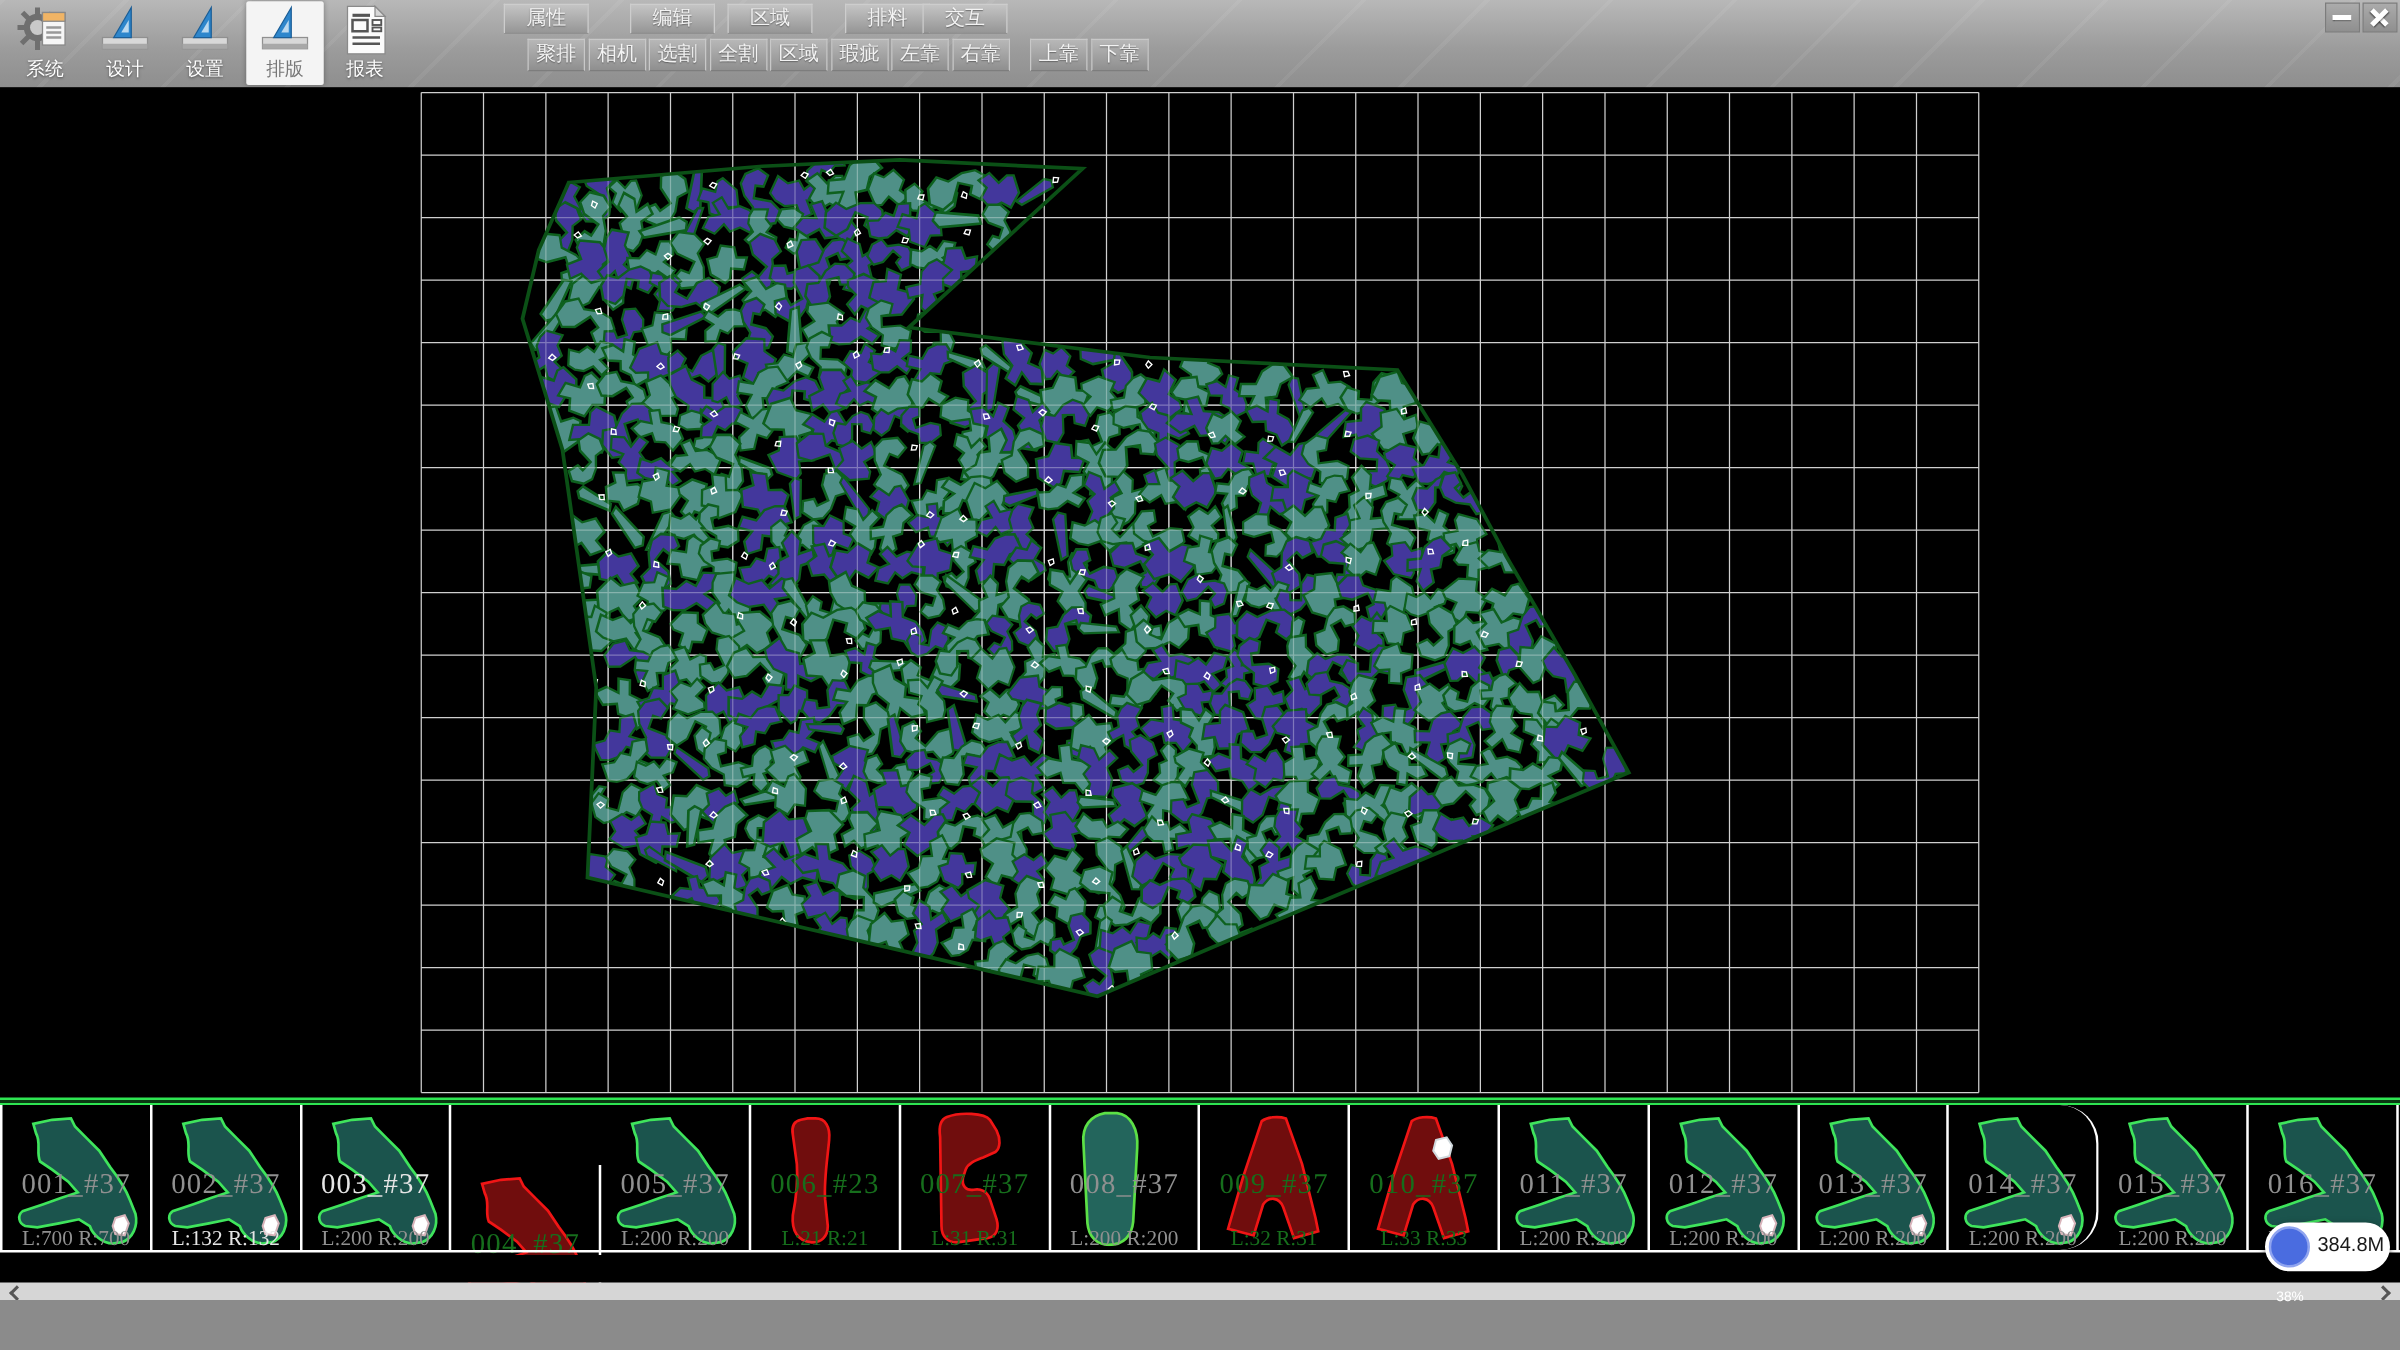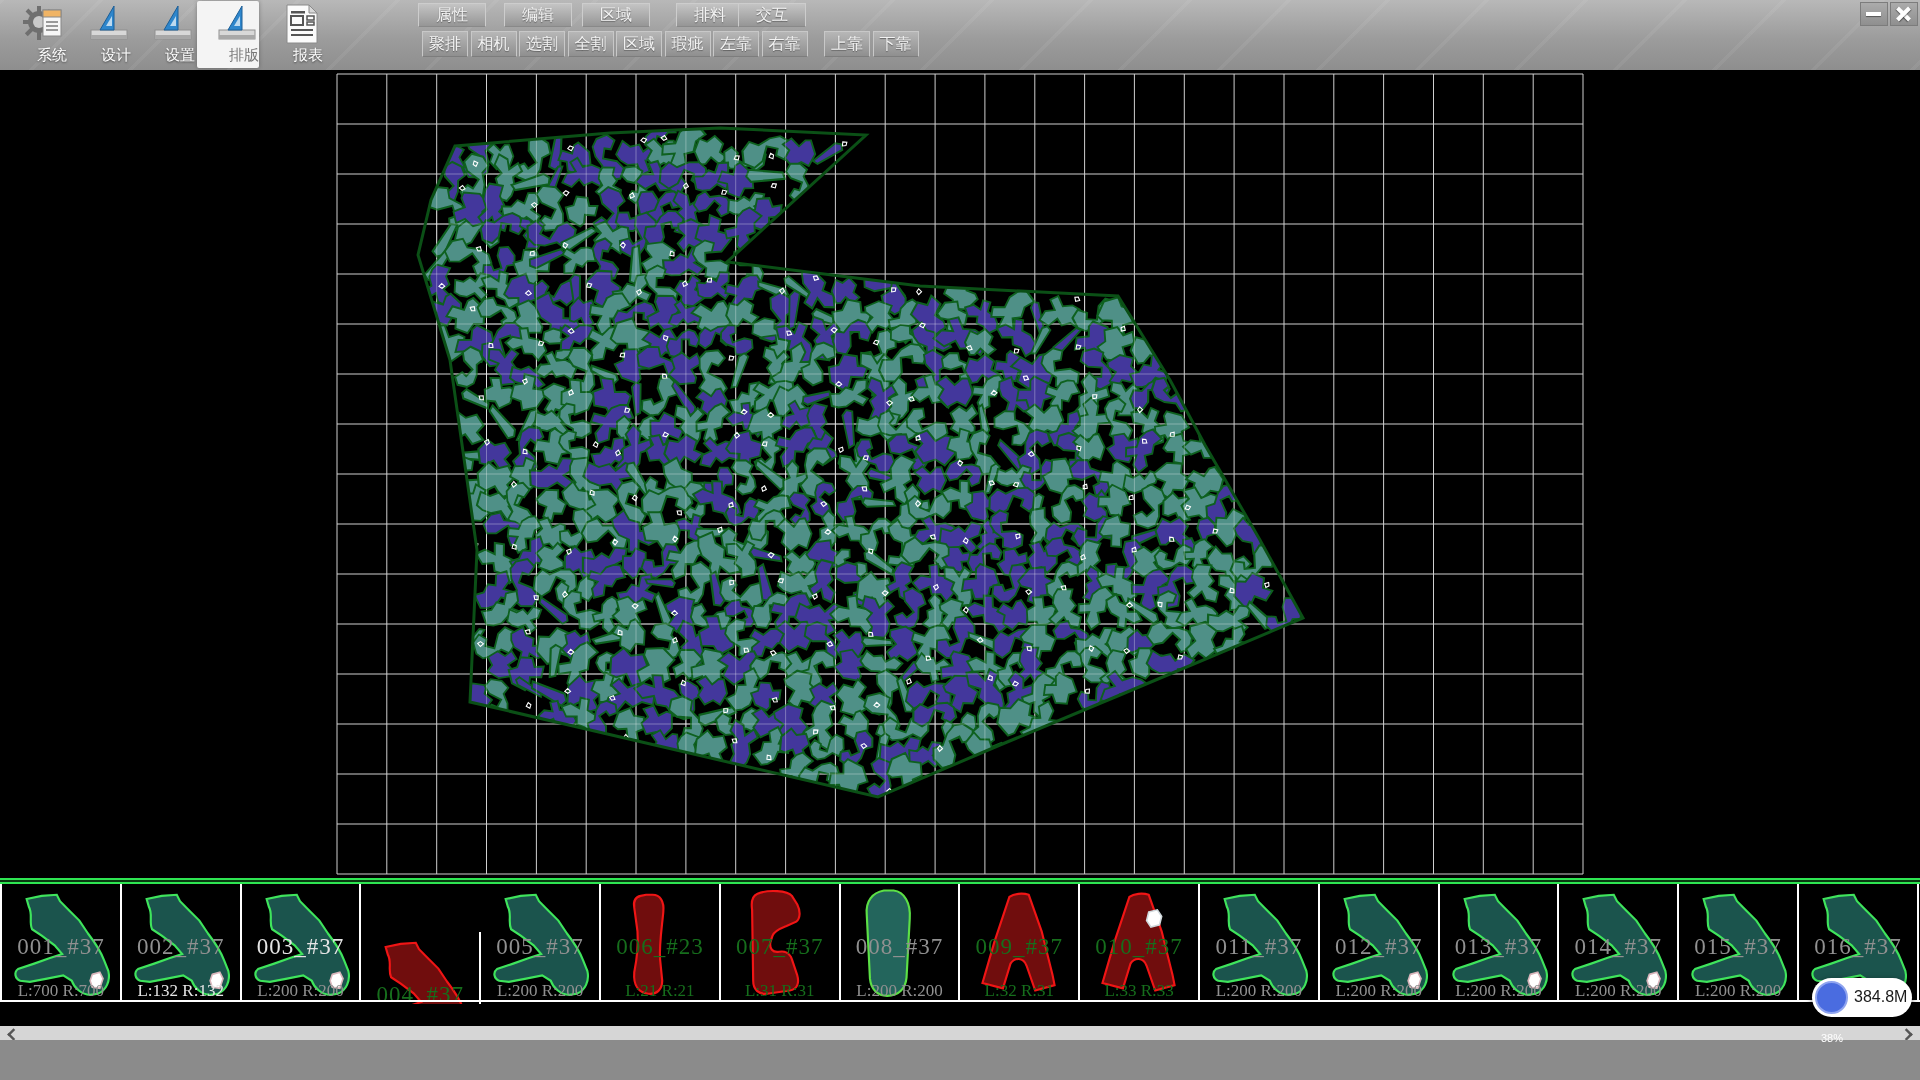--- a/index.html
+++ b/index.html
@@ -1,19 +1,19 @@
 <!DOCTYPE html>
 <html><head>
 <meta charset="utf-8">
 <style>
 html,body{margin:0;padding:0;width:1920px;height:1080px;overflow:hidden;background:#000;font-family:"Liberation Sans",sans-serif;}
 #app{position:relative;width:1920px;height:1080px;}
 #toolbar{position:absolute;left:0;top:0;width:1920px;height:70px;background:linear-gradient(#b8b8b8,#9c9c9c 55%,#8e8e8e);}
 #toolbar .streaks{position:absolute;inset:0;background:repeating-linear-gradient(135deg,rgba(255,255,255,.06) 0 3px,rgba(0,0,0,0) 3px 70px);}
-.bigbtn{position:absolute;top:1px;height:67px;width:62px;text-align:right;}
+.bigbtn{position:absolute;top:1px;height:67px;width:62px;text-align:center;}
 .bigbtn.sel{background:#f4f4f4;border-radius:2px;box-shadow:0 0 4px rgba(0,0,0,.3);}
 .bigbtn .cap{position:absolute;bottom:3px;width:100%;font-size:15px;color:#fff;text-shadow:0 1px 2px rgba(70,70,70,.95);}
 .bigbtn.sel .cap{color:#777;text-shadow:none;}
 .bigbtn svg{margin-top:3px;}
 .tab{position:absolute;top:3px;width:66px;height:22px;line-height:22px;text-align:center;color:#f3f3f3;font-size:16px;background:linear-gradient(#c4c4c4,#969696);border:1px solid #cdcdcd;border-bottom-color:#898989;text-shadow:0 1px 1px rgba(80,80,80,.8);}
 .rbtn{position:absolute;top:31px;width:44px;height:24px;line-height:24px;text-align:center;color:#f3f3f3;font-size:16px;background:linear-gradient(#b7b7b7,#8f8f8f);border:1px solid #c8c8c8;border-bottom-color:#7d7d7d;text-shadow:0 1px 1px rgba(80,80,80,.8);}
 .wbtn{position:absolute;top:2px;width:26px;height:22px;background:linear-gradient(#ababab,#8f8f8f);border:1px solid #7c7c7c;}
 .wbtn .bar{position:absolute;left:5px;top:9px;width:15px;height:4px;background:#fff;box-shadow:0 1px 1px rgba(0,0,0,.45);}
 .wbtn .x1,.wbtn .x2{position:absolute;left:4px;top:9px;width:17px;height:4px;background:#fff;box-shadow:0 1px 1px rgba(0,0,0,.45);}
 .wbtn .x1{transform:rotate(45deg);}
@@ -85,21 +85,21 @@
             <path d="M30,1 L30,9 L38,9 Z" fill="#d8d8d8" stroke="#8a8a8a"></path>
             <rect x="12" y="7" width="14" height="2.5" fill="#555"></rect>
             <rect x="12" y="12" width="12" height="9" fill="none" stroke="#555" stroke-width="2"></rect>
             <rect x="28" y="12" width="7" height="4" fill="none" stroke="#555" stroke-width="1.5"></rect>
             <rect x="28" y="18" width="7" height="3" fill="none" stroke="#555" stroke-width="1.5"></rect>
             <rect x="12" y="25" width="22" height="2" fill="#555"></rect>
             <rect x="12" y="30" width="22" height="2" fill="#555"></rect>
           </svg><div class="cap">报表</div></div>
       </div>
     <div id="tabs">
-        <div class="tab" style="left: 418px;">属性</div>
+        <div class="tab" style="left: 403px;">属性</div>
         <div class="tab" style="left: 504px;">编辑</div>
         <div class="tab" style="left: 582px;">区域</div>
         <div class="tab" style="left: 676px;">排料</div>
         <div class="tab" style="left: 738px;">交互</div>
       </div>
     <div id="rbtns">
         <div class="rbtn" style="left: 422px;">聚排</div>
         <div class="rbtn" style="left: 470.5px;">相机</div>
         <div class="rbtn" style="left: 519px;">选割</div>
         <div class="rbtn" style="left: 567.5px;">全割</div>
@@ -943,21 +943,21 @@
         <div class="tcell" style="left: 1439.6px; width: 117.8px;">
           <svg width="116" height="112" viewBox="0 0 110 106" style="position:absolute;left:0;top:1px">
             <g transform="translate(4,1) scale(1.02)">
               <path d="M19,12 L33,9 L47,8 L50,14 L59,23 L68,32 L76,44 C83,53 88,61 91,69 L95,79 C97,88 93,97 85,100 L78,101 C70,101 63,94 61,88 L53,83 L38,86 L22,89 L13,88 C8,86 7,80 11,77 L26,72 L40,67 L52,63 L45,55 L33,46 L24,40 C21,33 25,26 21,19 Z" fill="#1b544d" stroke="#3fe45c" stroke-width="2"></path>
               <path d="M80,82 L87,80 L90,86 L87,95 L80,94 L78,88 Z" fill="#fff" stroke="#d8b4ba" stroke-width="1.5"></path>
             </g>
           </svg>
           <div class="tname" style="color:#909090">013_#37</div>
           <div class="tlr" style="color:#909090">L:200 R:200</div>
         </div>
-        <div class="tcell" style="left: 1559.4px; width: 117.8px;">
+        <div class="tcell" style="left: 1559.4px; width: 117.8px; border-radius: 31px;">
           <svg width="116" height="112" viewBox="0 0 110 106" style="position:absolute;left:0;top:1px">
             <g transform="translate(4,1) scale(1.02)">
               <path d="M19,12 L33,9 L47,8 L50,14 L59,23 L68,32 L76,44 C83,53 88,61 91,69 L95,79 C97,88 93,97 85,100 L78,101 C70,101 63,94 61,88 L53,83 L38,86 L22,89 L13,88 C8,86 7,80 11,77 L26,72 L40,67 L52,63 L45,55 L33,46 L24,40 C21,33 25,26 21,19 Z" fill="#1b544d" stroke="#3fe45c" stroke-width="2"></path>
               <path d="M80,82 L87,80 L90,86 L87,95 L80,94 L78,88 Z" fill="#fff" stroke="#d8b4ba" stroke-width="1.5"></path>
             </g>
           </svg>
           <div class="tname" style="color:#909090">014_#37</div>
           <div class="tlr" style="color:#909090">L:200 R:200</div>
         </div>
         <div class="tcell" style="left: 1679.2px; width: 117.8px;">

